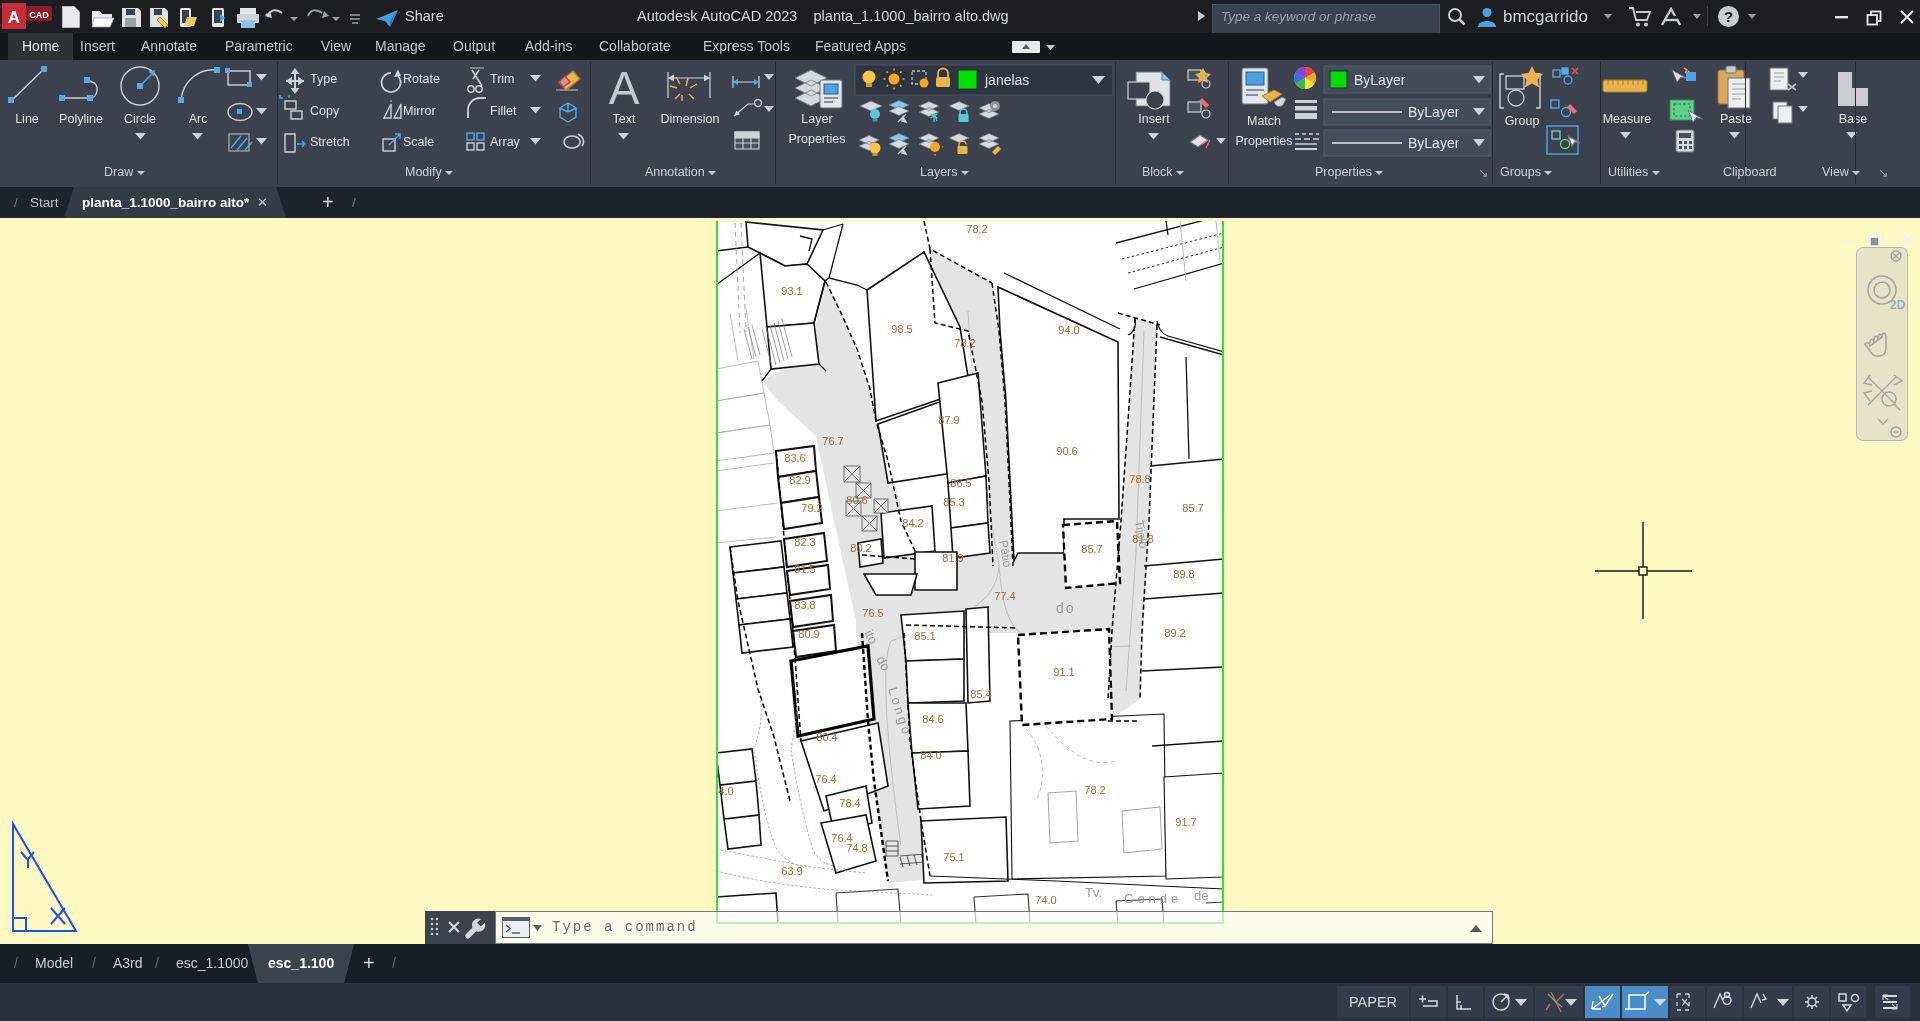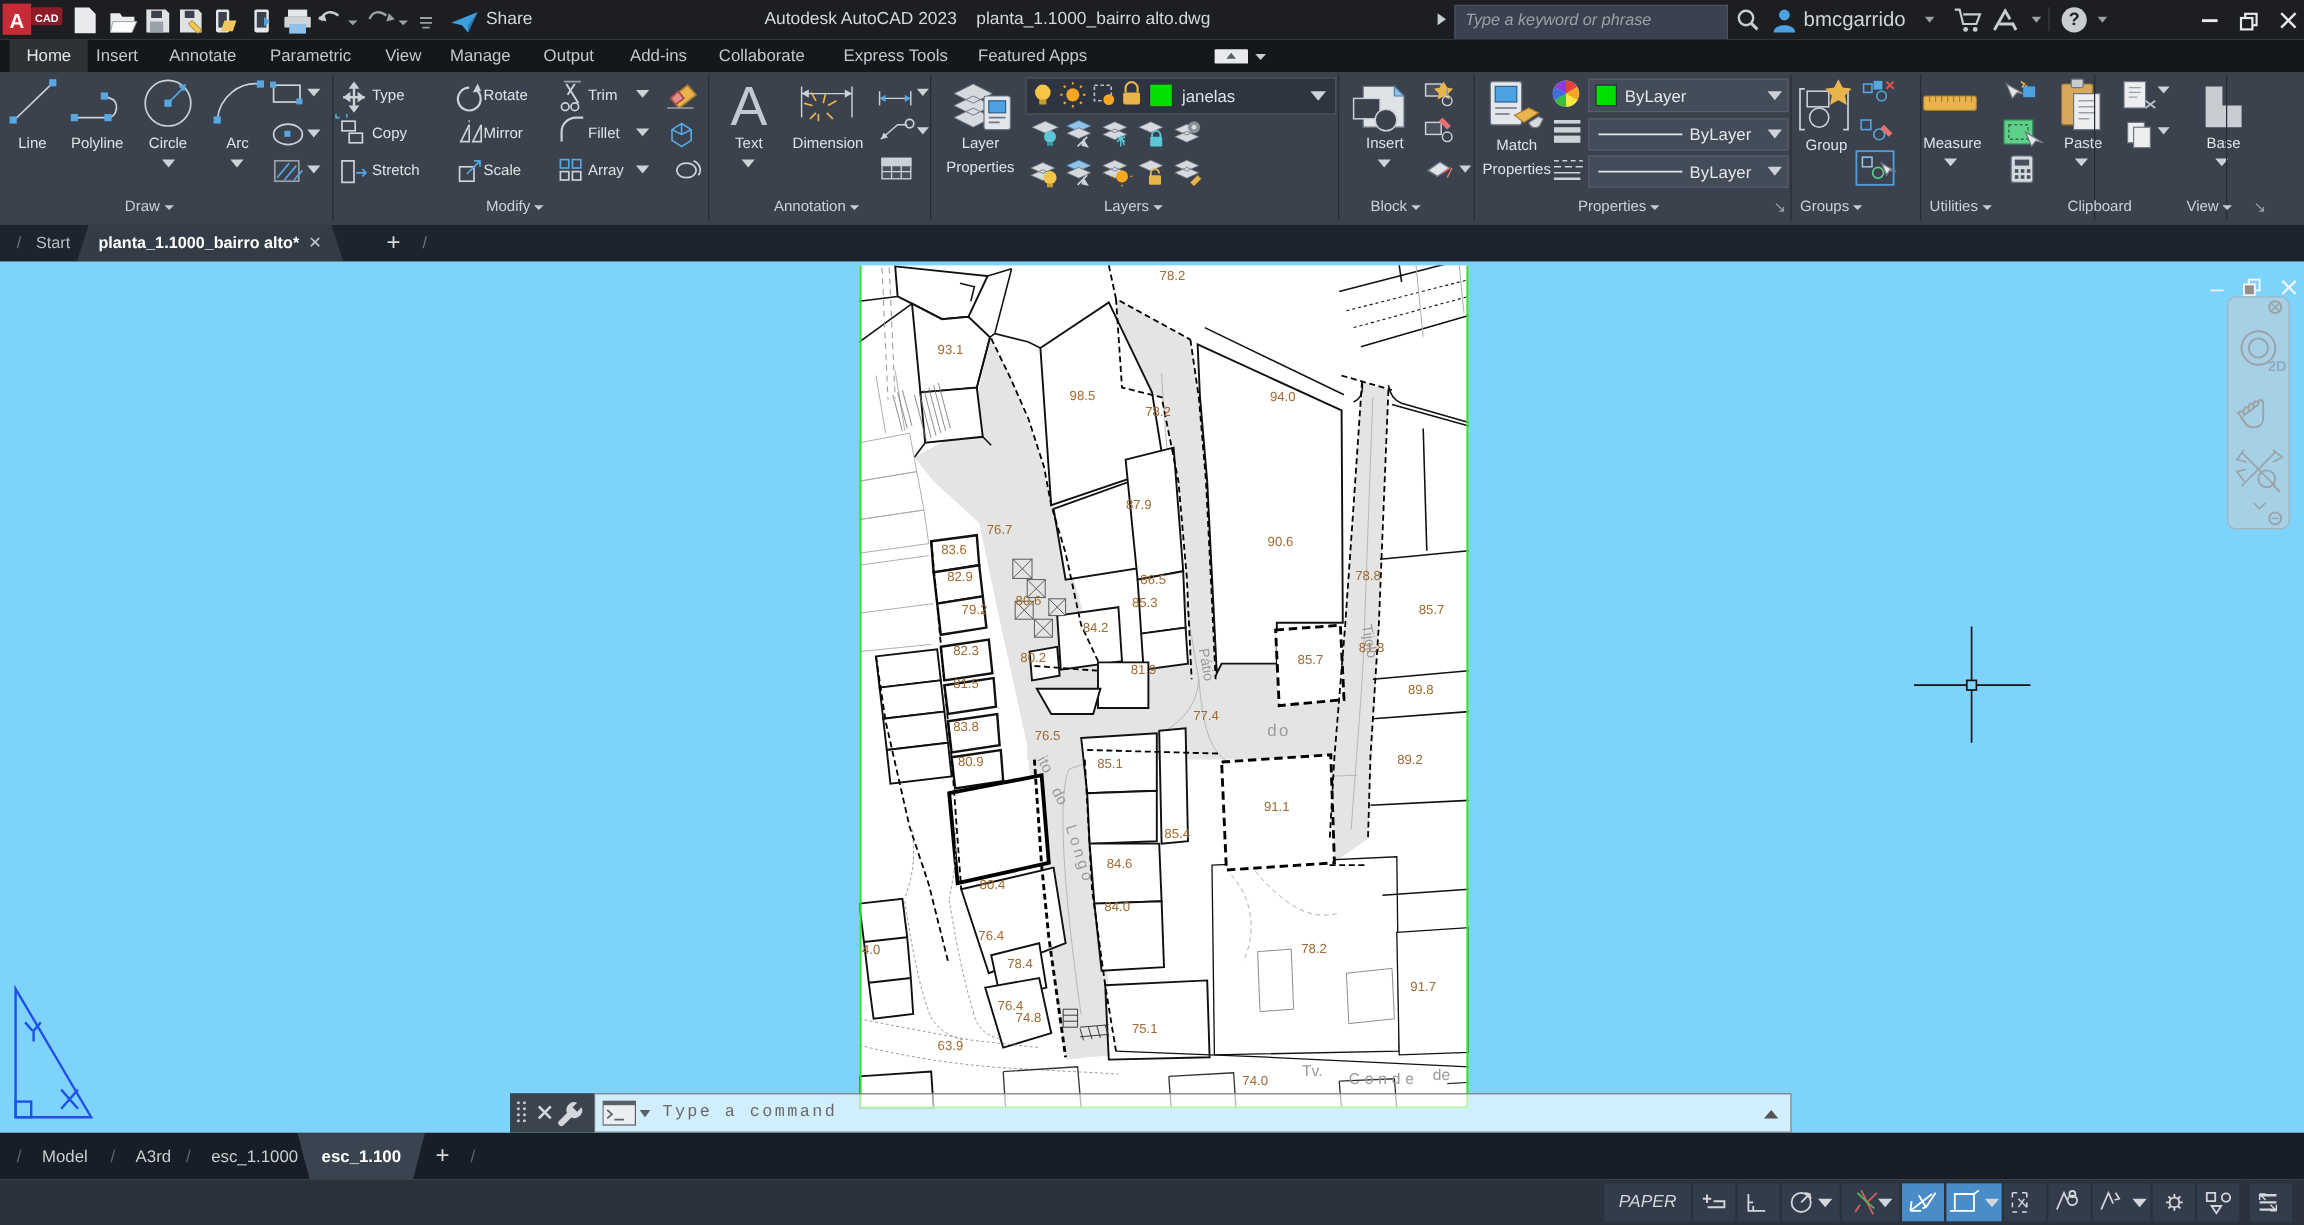--- a/index.html
+++ b/index.html
@@ -30,38 +30,38 @@
   .caret { display:inline-block; width:0; height:0; border-left:4px solid transparent;
     border-right:4px solid transparent; border-top:4px solid #c8cdd3; vertical-align:middle; }
 
   
   #doctabs { left:0; top:187px; width:1920px; height:31px; background:#1d242d; color:#b9bec4; }
   .dtab { position:absolute; top:0; height:31px; line-height:31px; font-size:13.5px; }
   #dtab-active { background:#333c47; color:#fff; font-weight:bold; padding:0 18px;
     clip-path: polygon(0 100%, 10px 0, calc(100% - 10px) 0, 100% 100%); }
 
   
-  #canvas { left:0; top:218px; width:1920px; height:726px; background:#7dd3fc; overflow:hidden; }
+  #canvas { left:0; top:218px; width:1920px; height:726px; background:#fef9c3; overflow:hidden; }
 
   
   #cmdhandle { left:425px; top:693px; width:70px; height:33px; background:#3d434e; }
   #cmdfield { left:495px; top:693px; width:998px; height:33px; background:rgba(252,252,252,0.66);
     border:1px solid #777; color:#6a6a6a; font-family:"Liberation Mono", monospace;
     font-size:14px; line-height:31px; letter-spacing:2px; }
 
   
   #laytabs { left:0; top:944px; width:1920px; height:39px; background:#171e27; color:#c9cdd2; }
   .ltab { position:absolute; top:0; height:39px; line-height:39px; font-size:14px; }
   .lsep { color:#5e6671; }
   #ltab-active { background:#3a4450; color:#fff; font-weight:bold; padding:0 20px;
     clip-path: polygon(0 0, 100% 0, calc(100% - 10px) 100%, 10px 100%); }
 
   
   #statusbar { left:0; top:983px; width:1920px; height:38px; background:#2a323e; }
-  .sbtn { position:absolute; top:3px; height:32px; background:#323c4a;font-style:italic; }
+  .sbtn { position:absolute; top:3px; height:32px; background:#323c4a; }
 </style>
 </head>
 <body>
 <div id="app">
   <div class="abs" id="titlebar">
     <svg class="qicon" style="left:2px;top:2px" width="52" height="28" viewBox="0 0 52 28">
       <rect x="0" y="1" width="24" height="26" fill="#c72b35"></rect>
       <text x="12" y="21" fill="#fff" font-size="17" font-weight="bold" text-anchor="middle" font-family="Liberation Sans">A</text>
       <rect x="24" y="4" width="26" height="15" rx="2" fill="#8e1c28"></rect>
       <text x="37" y="16" fill="#fff" font-size="9" font-weight="bold" text-anchor="middle" font-family="Liberation Sans">CAD</text>

